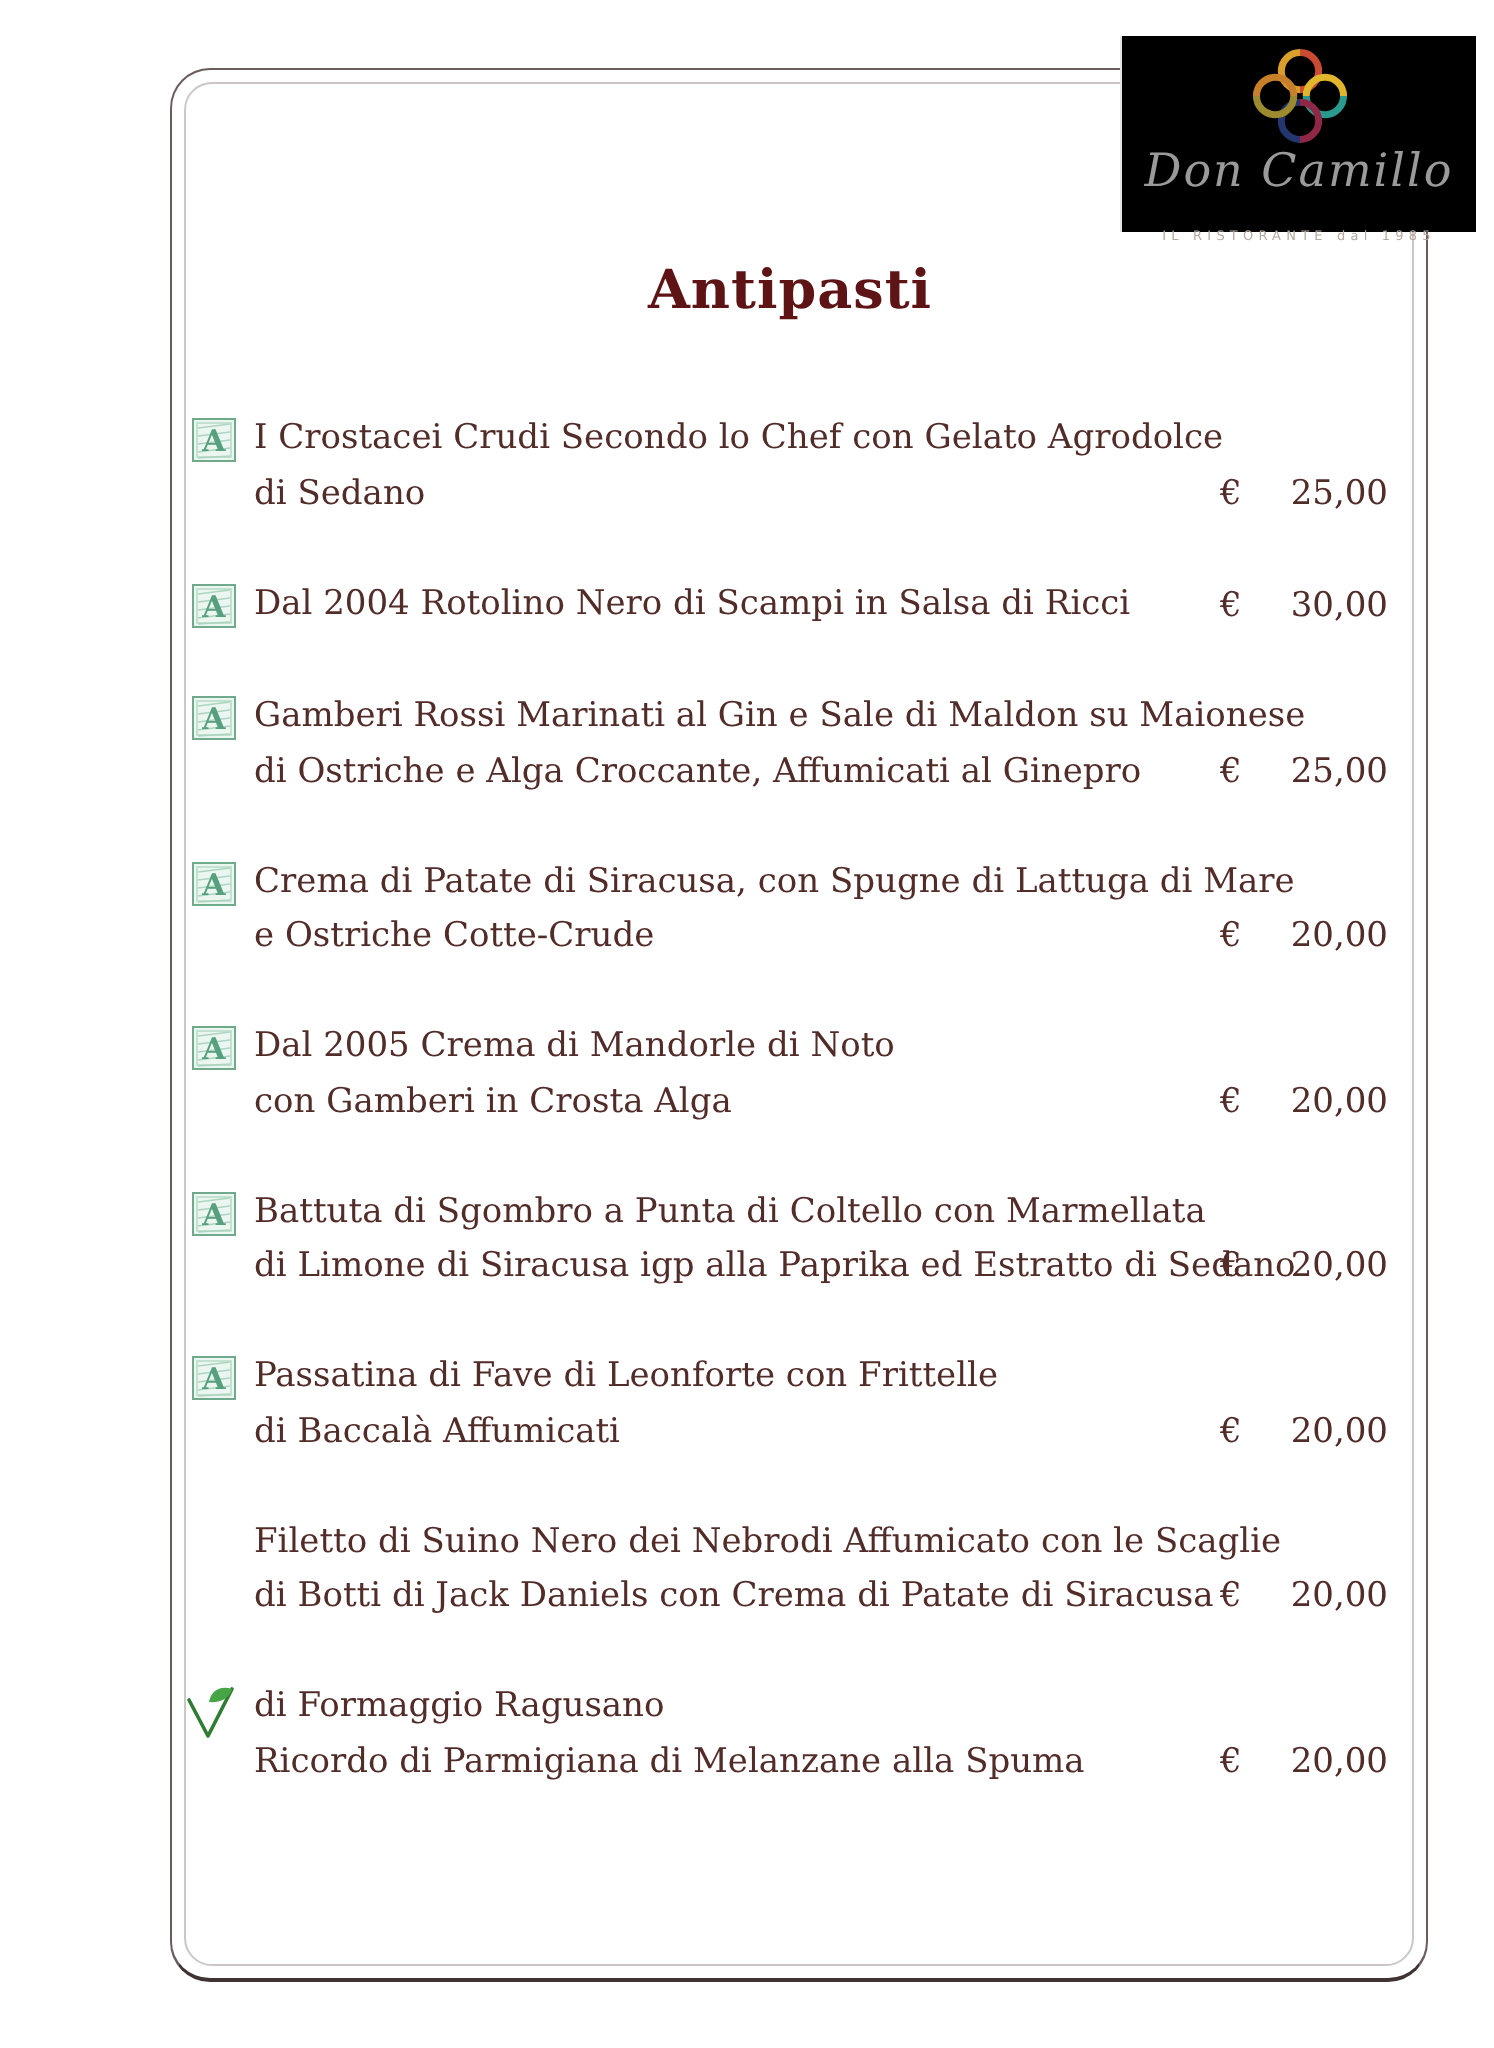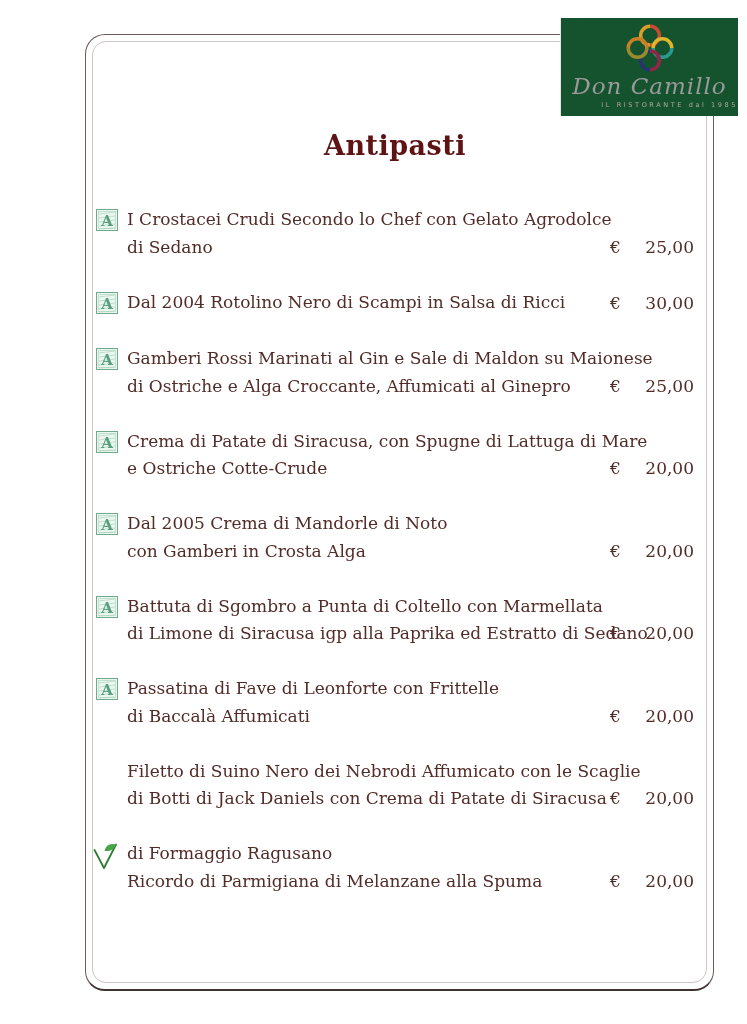--- a/index.html
+++ b/index.html
@@ -13,31 +13,31 @@
     border-radius:20px;
   }
   .page-frame-inner {
     position:absolute; inset:6px;
     border:1px solid #cdc6c6; border-radius:14px;
   }
 
   
   .logo {
     position:absolute; left:560px; top:18px; width:178px; height:98px;
-    background:#14532d; z-index:5; text-align:center;
+    background:#000000; z-index:5; text-align:center;
     border-left:1px solid #e7e3e3;
   }
   .logo-rings { display:block; margin:2px auto 0; }
   .logo-name {
     font-style:italic; color:#9a9a9a; font-size:23px; line-height:24px;
     letter-spacing:1px; margin-top:-2px; white-space:nowrap;
   }
   .logo-tagline {
-    color:#b6a89d; font-size:6.5px; letter-spacing:2.6px; margin-top:3px;
-    font-family:"DejaVu Sans", sans-serif; white-space:nowrap;text-align:right;
+    color:#b6a89d; font-size:6.5px; letter-spacing:2.6px; margin-top:16px;
+    font-family:"DejaVu Sans", sans-serif; white-space:nowrap;
   }
 
   
   .content { position:absolute; left:85px; top:34px; width:629px; height:767px; padding:97px 20px 0 11px; }
   .menu-title {
     text-align:center; font-weight:bold; font-size:27px; line-height:30px;
     color:#5e1414; letter-spacing:0.5px;
   }
   .menu { margin-top:45px; }
   .menu-item {

